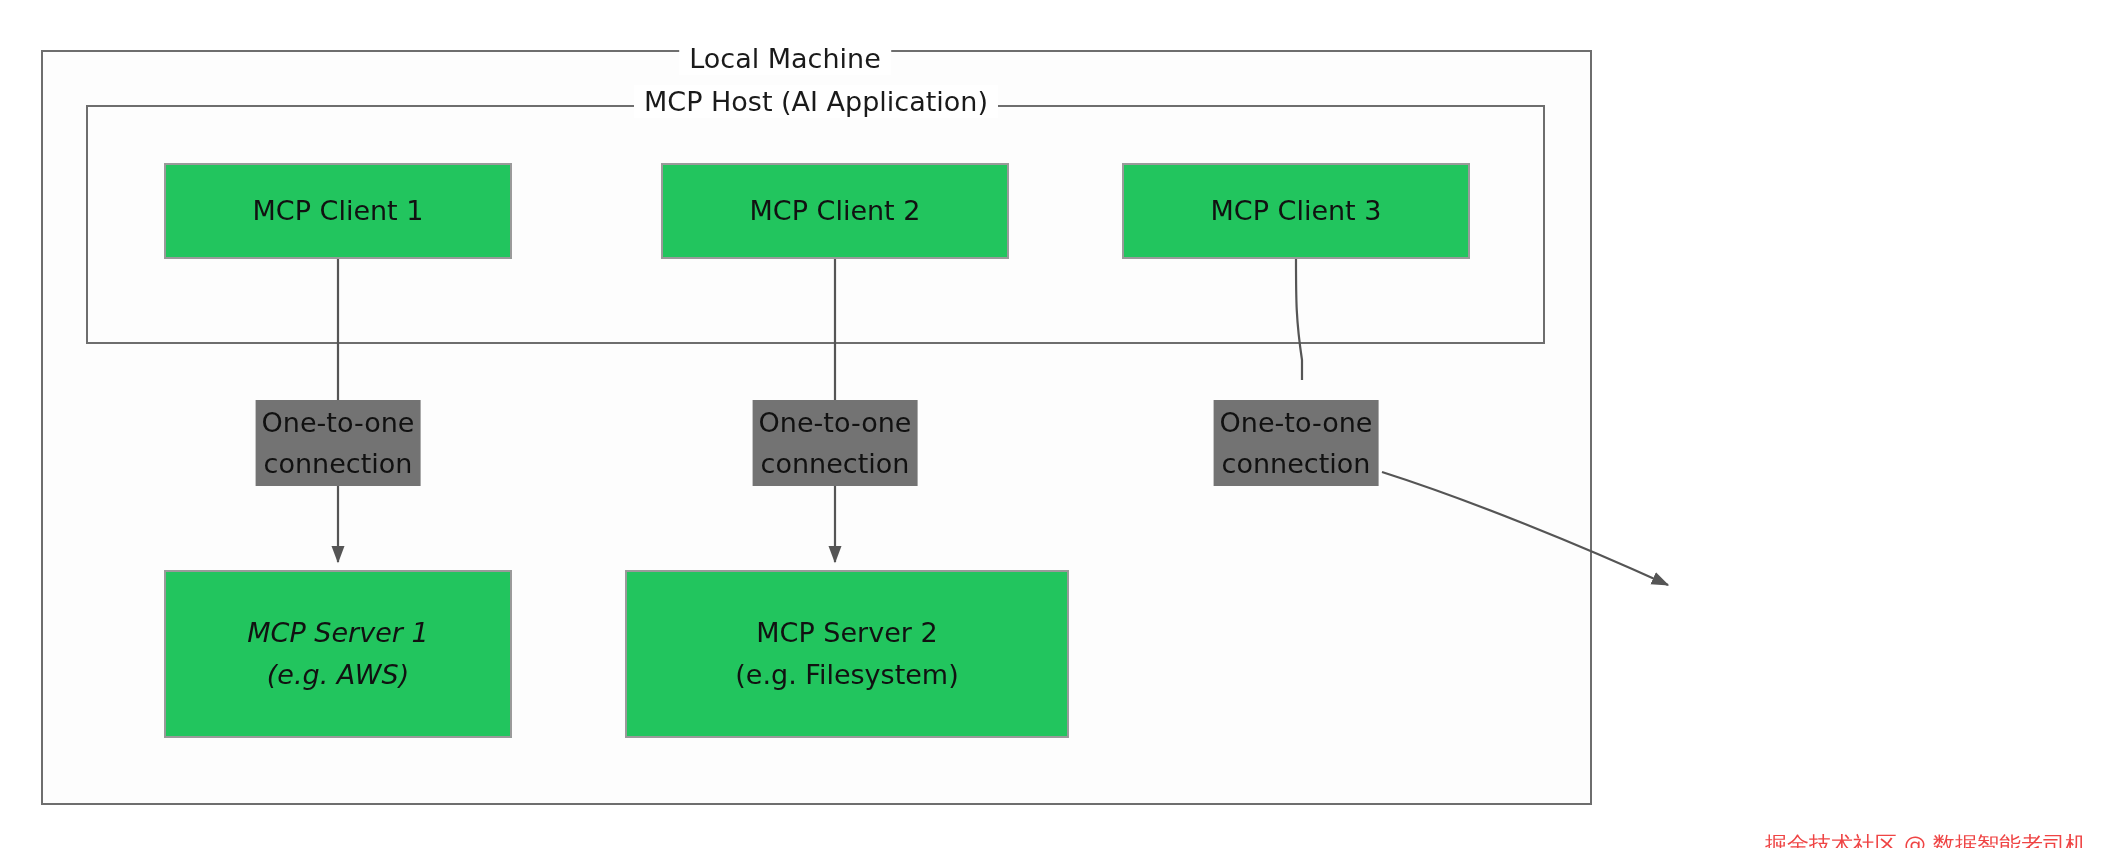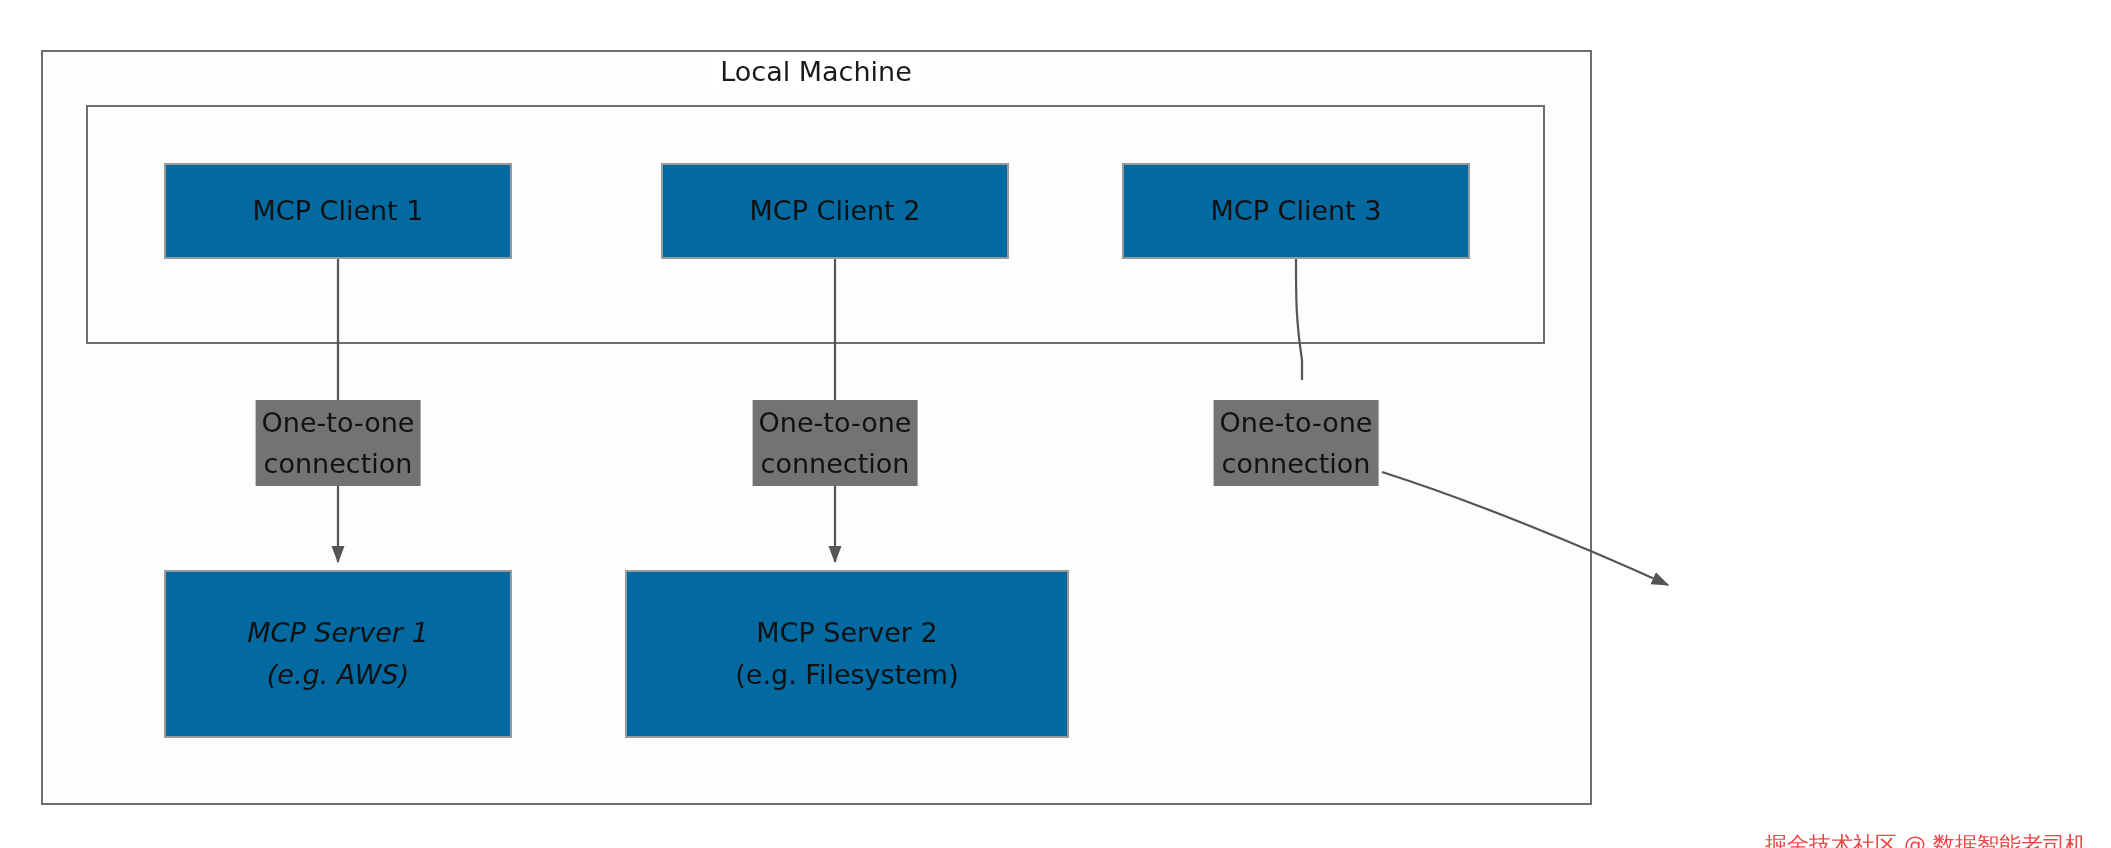--- a/index.html
+++ b/index.html
@@ -40,32 +40,31 @@
     position: absolute;
     background: #ffffff;
     color: #1a1a1a;
     font-size: 27px;
     line-height: 1;
     padding: 3px 10px;
     white-space: nowrap;
     transform: translateX(-50%);
   }
   #local-machine-label {
-    left: 816px;
+    left: 785px;
     top: 42px;
-    margin-top: 13px;
   }
   #mcp-host-label {
     left: 816px;
     top: 85px;
   }
   
   .node-box {
     position: absolute;
-    background: #0369a1;
+    background: #22c55e;
     border: 2px solid #9a9a9a;
     box-sizing: border-box;
     display: flex;
     flex-direction: column;
     align-items: center;
     justify-content: center;
     color: #111111;
     font-size: 27px;
     line-height: 1.55;
   }
@@ -133,20 +132,21 @@
 
     <path d="M835,259 L835,562" fill="none" stroke="#555555" stroke-width="2.2" marker-end="url(#arrowhead)"></path>
 
     <path d="M1296,259 C1296,300 1296,320 1302,360
              L1302,380" fill="none" stroke="#555555" stroke-width="2.2"></path>
     <path d="M1382,472 C1470,500 1580,545 1668,585" fill="none" stroke="#555555" stroke-width="2.2" marker-end="url(#arrowhead)"></path>
   </svg>
 
   <div id="local-machine-label" class="container-label">Local Machine</div>
 
+  <div id="mcp-host-label" class="container-label">MCP Host (AI Application)</div>
 
   <div id="mcp-client-1" class="node-box">
     <span class="node-line">MCP Client 1</span>
   </div>
 
   <div id="mcp-client-2" class="node-box">
     <span class="node-line">MCP Client 2</span>
   </div>
 
   <div id="mcp-client-3" class="node-box">

